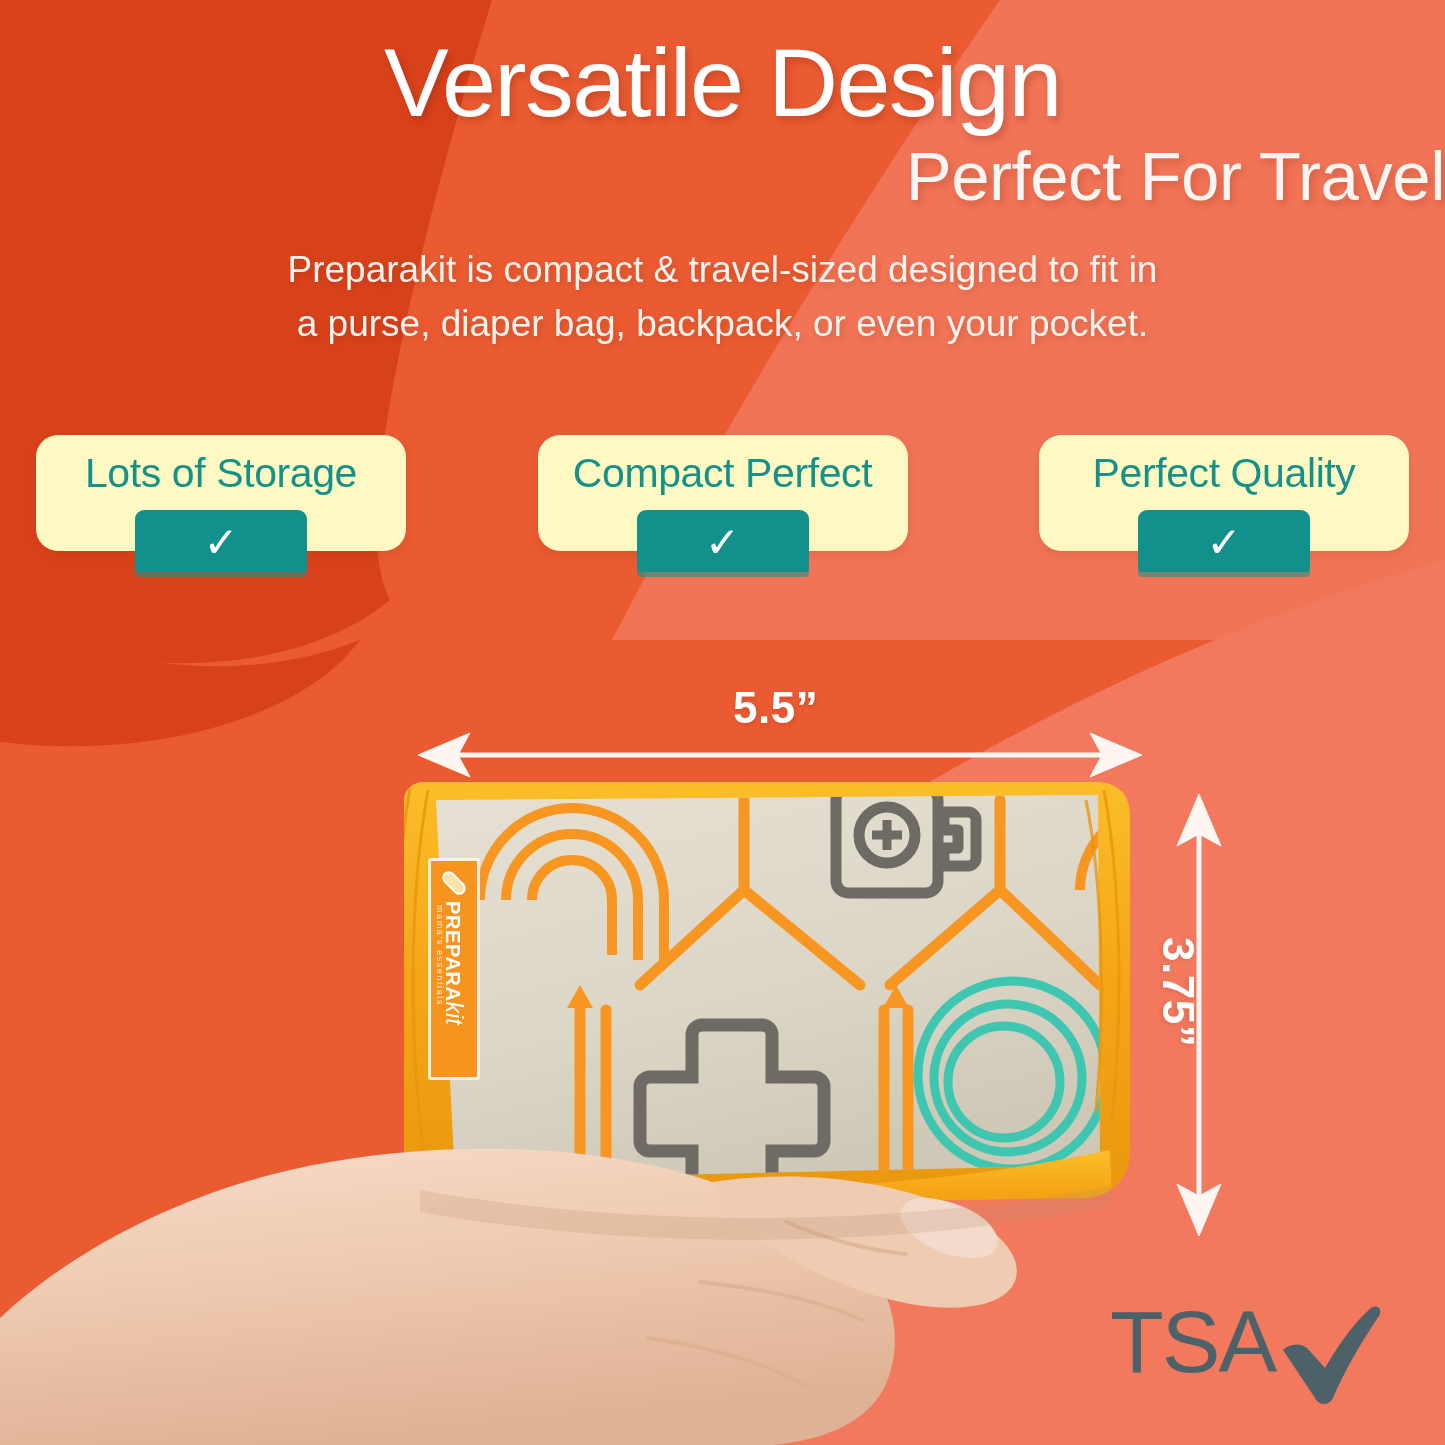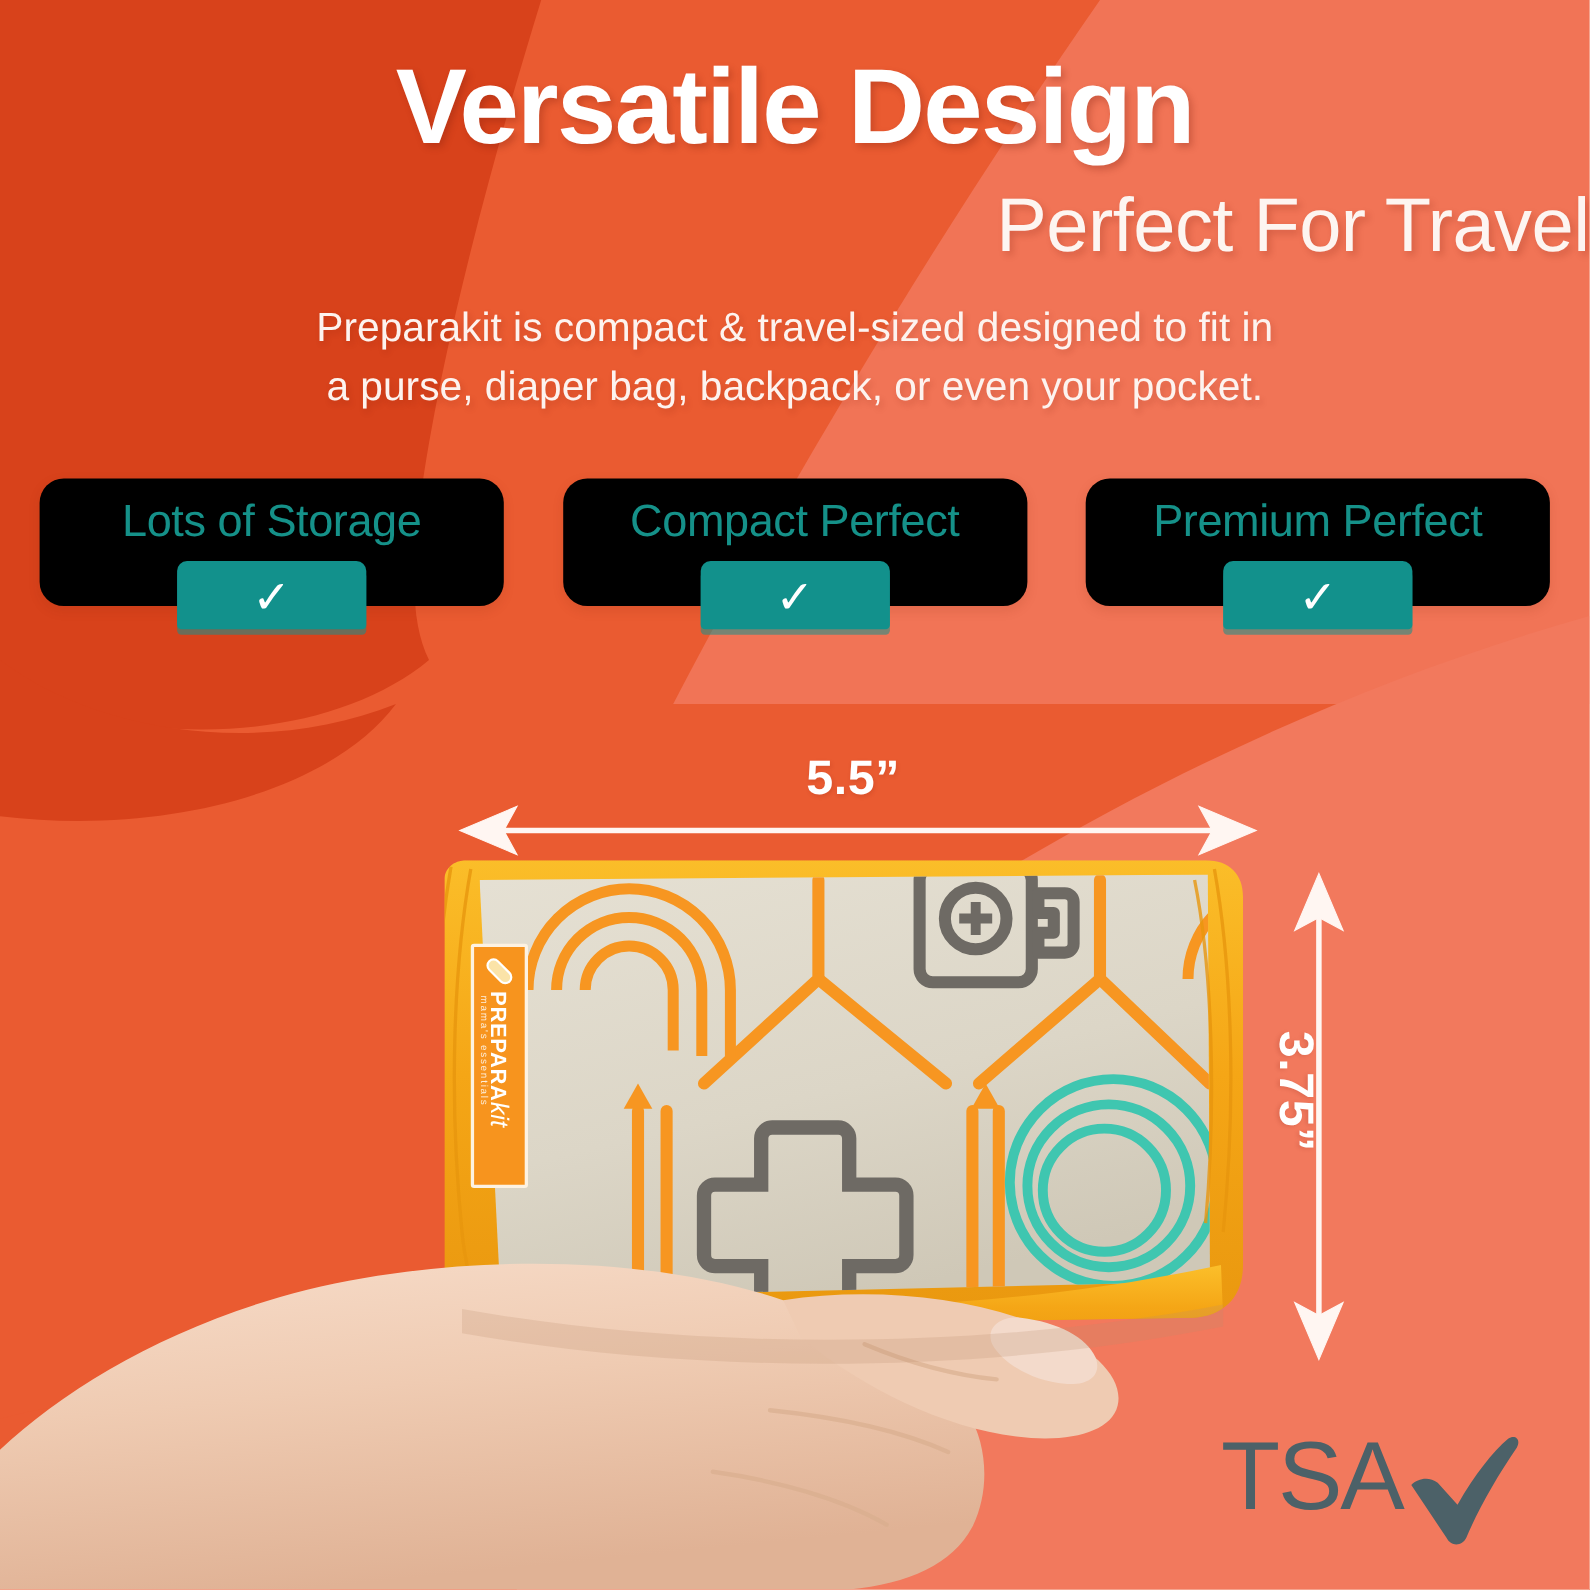--- a/index.html
+++ b/index.html
@@ -28,25 +28,25 @@
   .header {
     position: absolute;
     top: 0;
     left: 0;
     width: 1445px;
     text-align: center;
     z-index: 6;
   }
   .title-main {
     font-size: 97px;
-    font-weight: 700;
+    font-weight: 400;
     color: #ffffff;
     letter-spacing: -1.5px;
     line-height: 1.0;
-    margin: 14px;
+    margin: 0;
     padding-top: 34px;
     text-shadow: 3px 4px 7px rgba(120,25,10,0.28);
     font-stretch: condensed;
   }
   .title-sub {
     font-size: 69px;
     font-weight: 300;
     color: #fdf5f1;
     letter-spacing: -0.5px;
     line-height: 1.05;
@@ -74,23 +74,23 @@
     width: 1445px;
     height: 150px;
     display: flex;
     justify-content: space-between;
     padding: 0 36px;
     box-sizing: border-box;
     z-index: 7;
   }
   .badge {
     position: relative;
-    width: 422px;
+    width: 370px;
     height: 116px;
-    background: #000000;
+    background: #fef9c3;
     border-radius: 22px;
     display: flex;
     align-items: flex-start;
     justify-content: center;
     box-shadow: 0 4px 10px rgba(130,35,15,0.13);
   }
   .badge-label {
     font-size: 41px;
     font-weight: 400;
     color: #159189;
@@ -263,21 +263,21 @@
     </div>
 
     <div class="badge">
       <span class="badge-label">Compact Perfect</span>
       <div class="badge-tab">
         <span class="badge-check">✓</span>
       </div>
     </div>
 
     <div class="badge">
-      <span class="badge-label">Premium Perfect</span>
+      <span class="badge-label">Perfect Quality</span>
       <div class="badge-tab">
         <span class="badge-check">✓</span>
       </div>
     </div>
 
   </div>
 
   <svg class="product" viewBox="0 0 1445 1445" xmlns="http://www.w3.org/2000/svg">
     <defs>
       <clipPath id="pouchClip">

